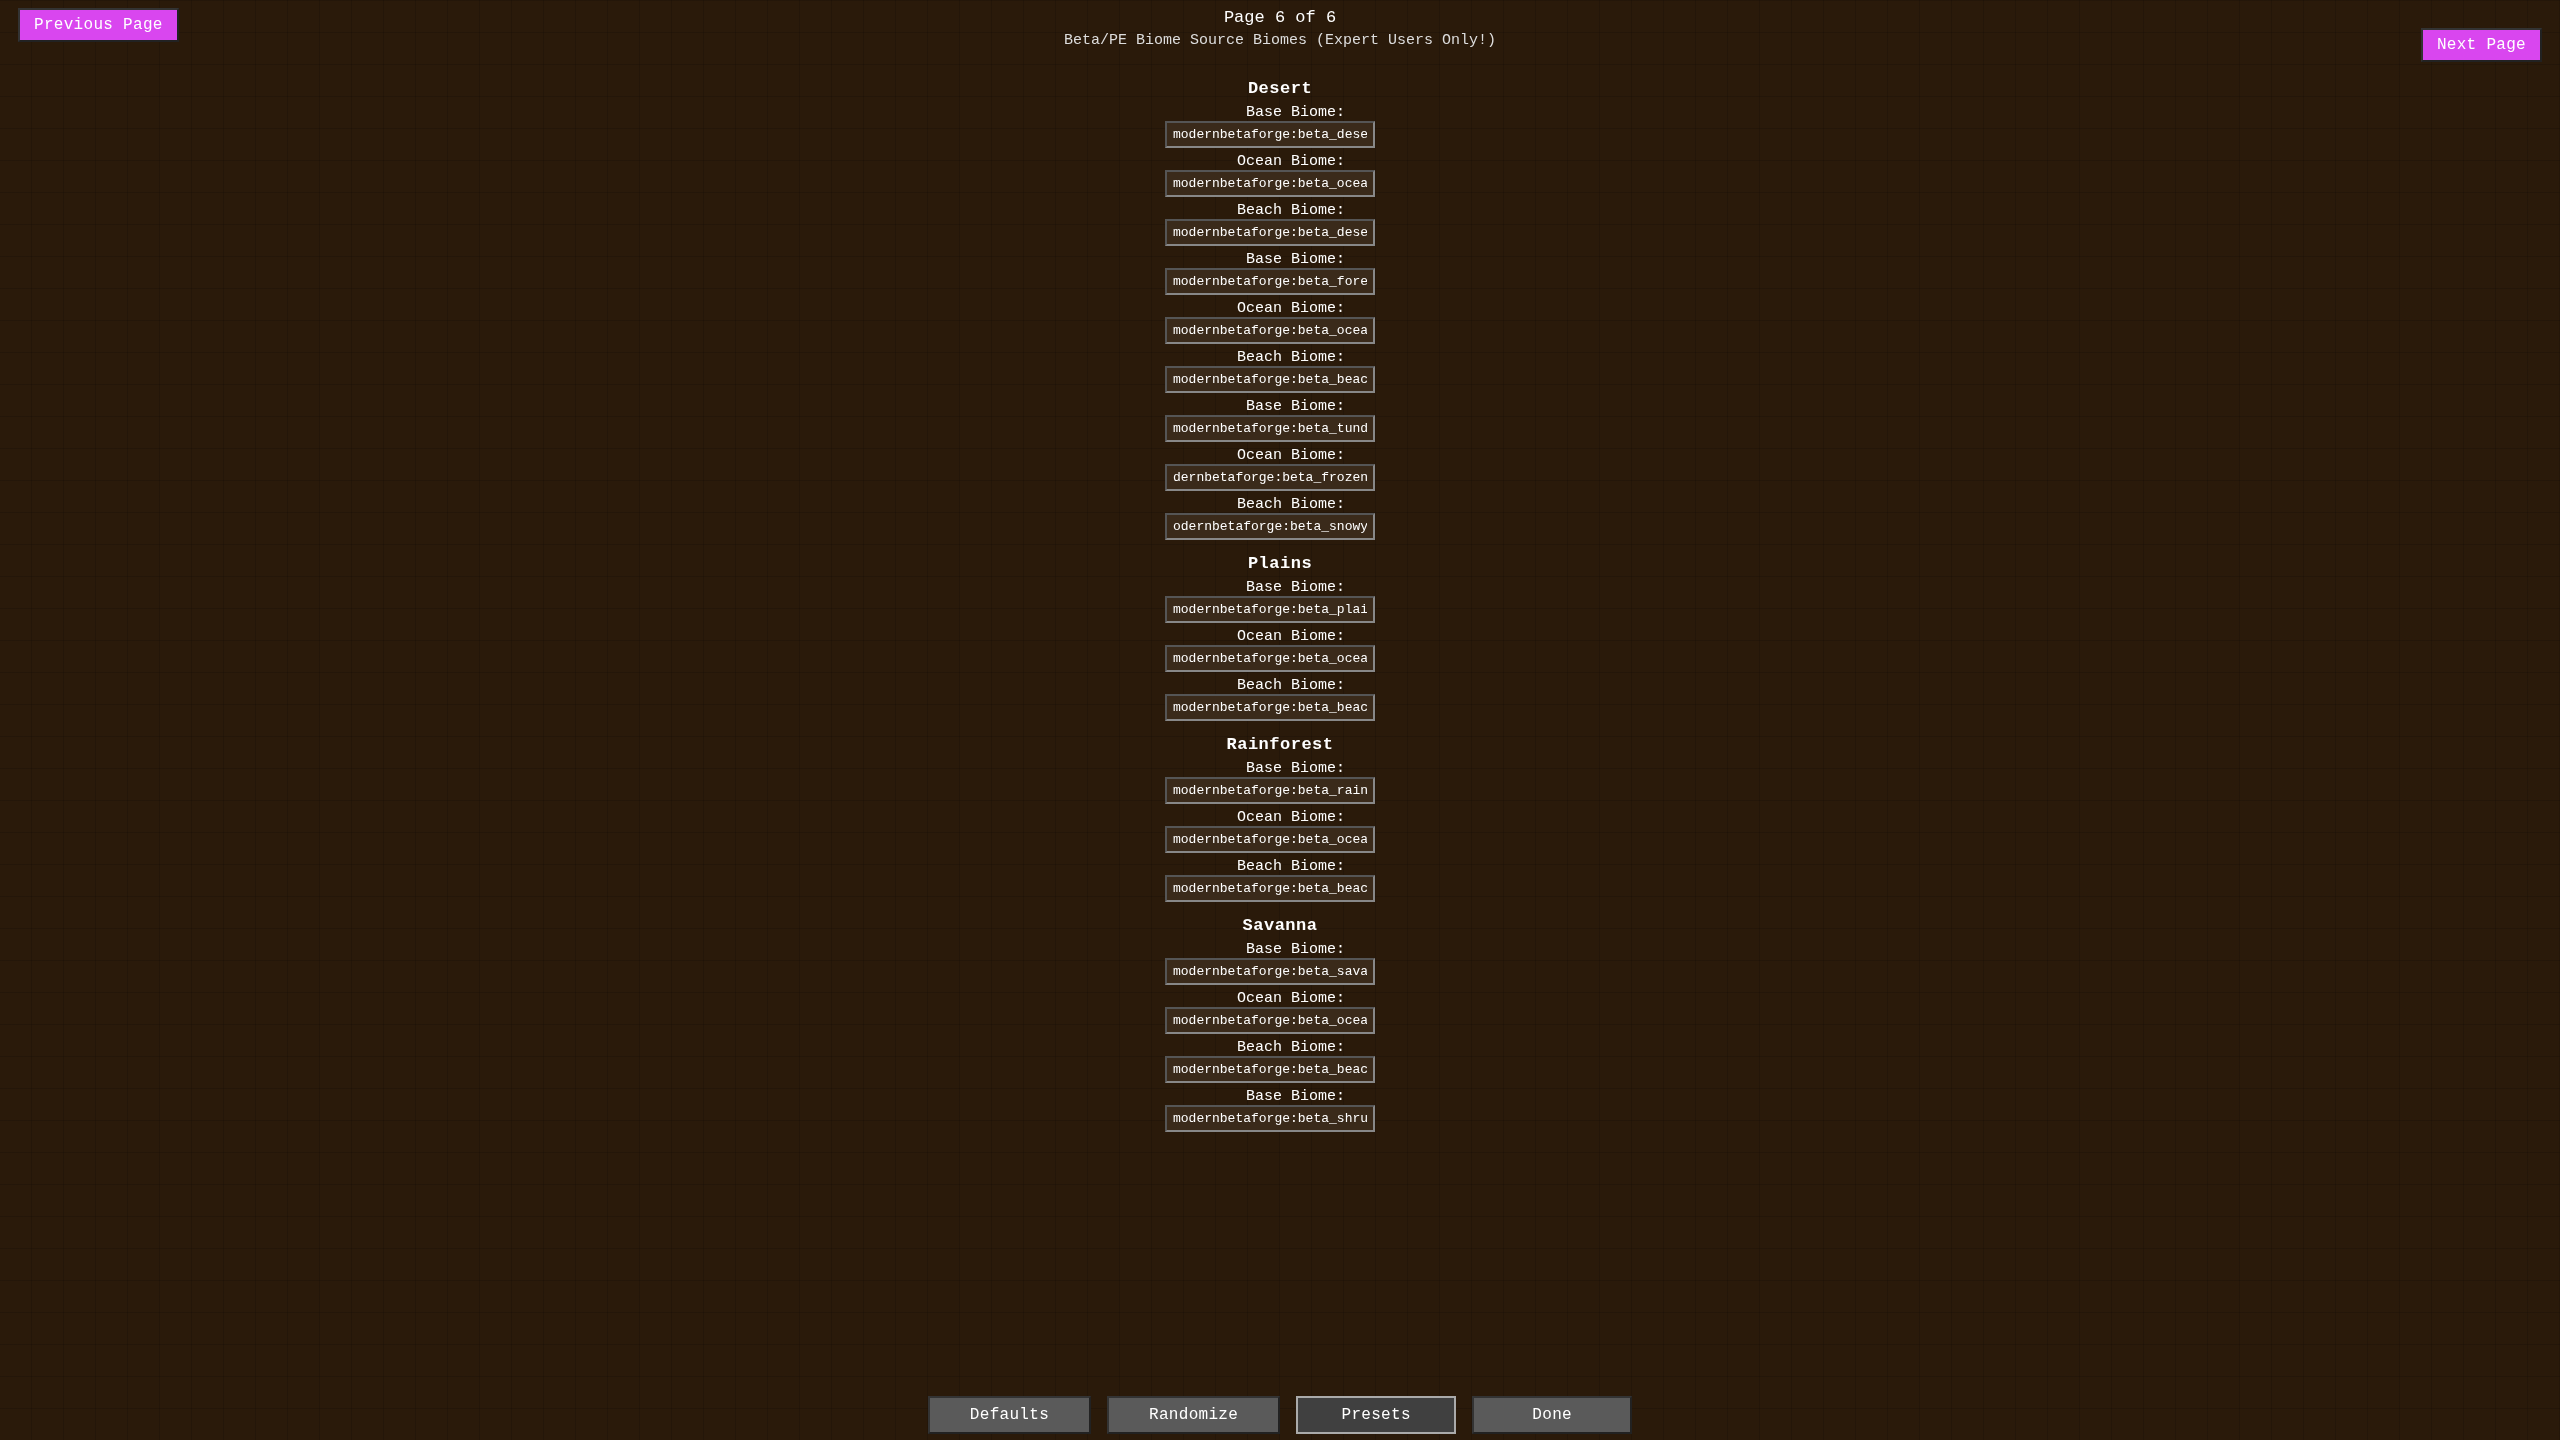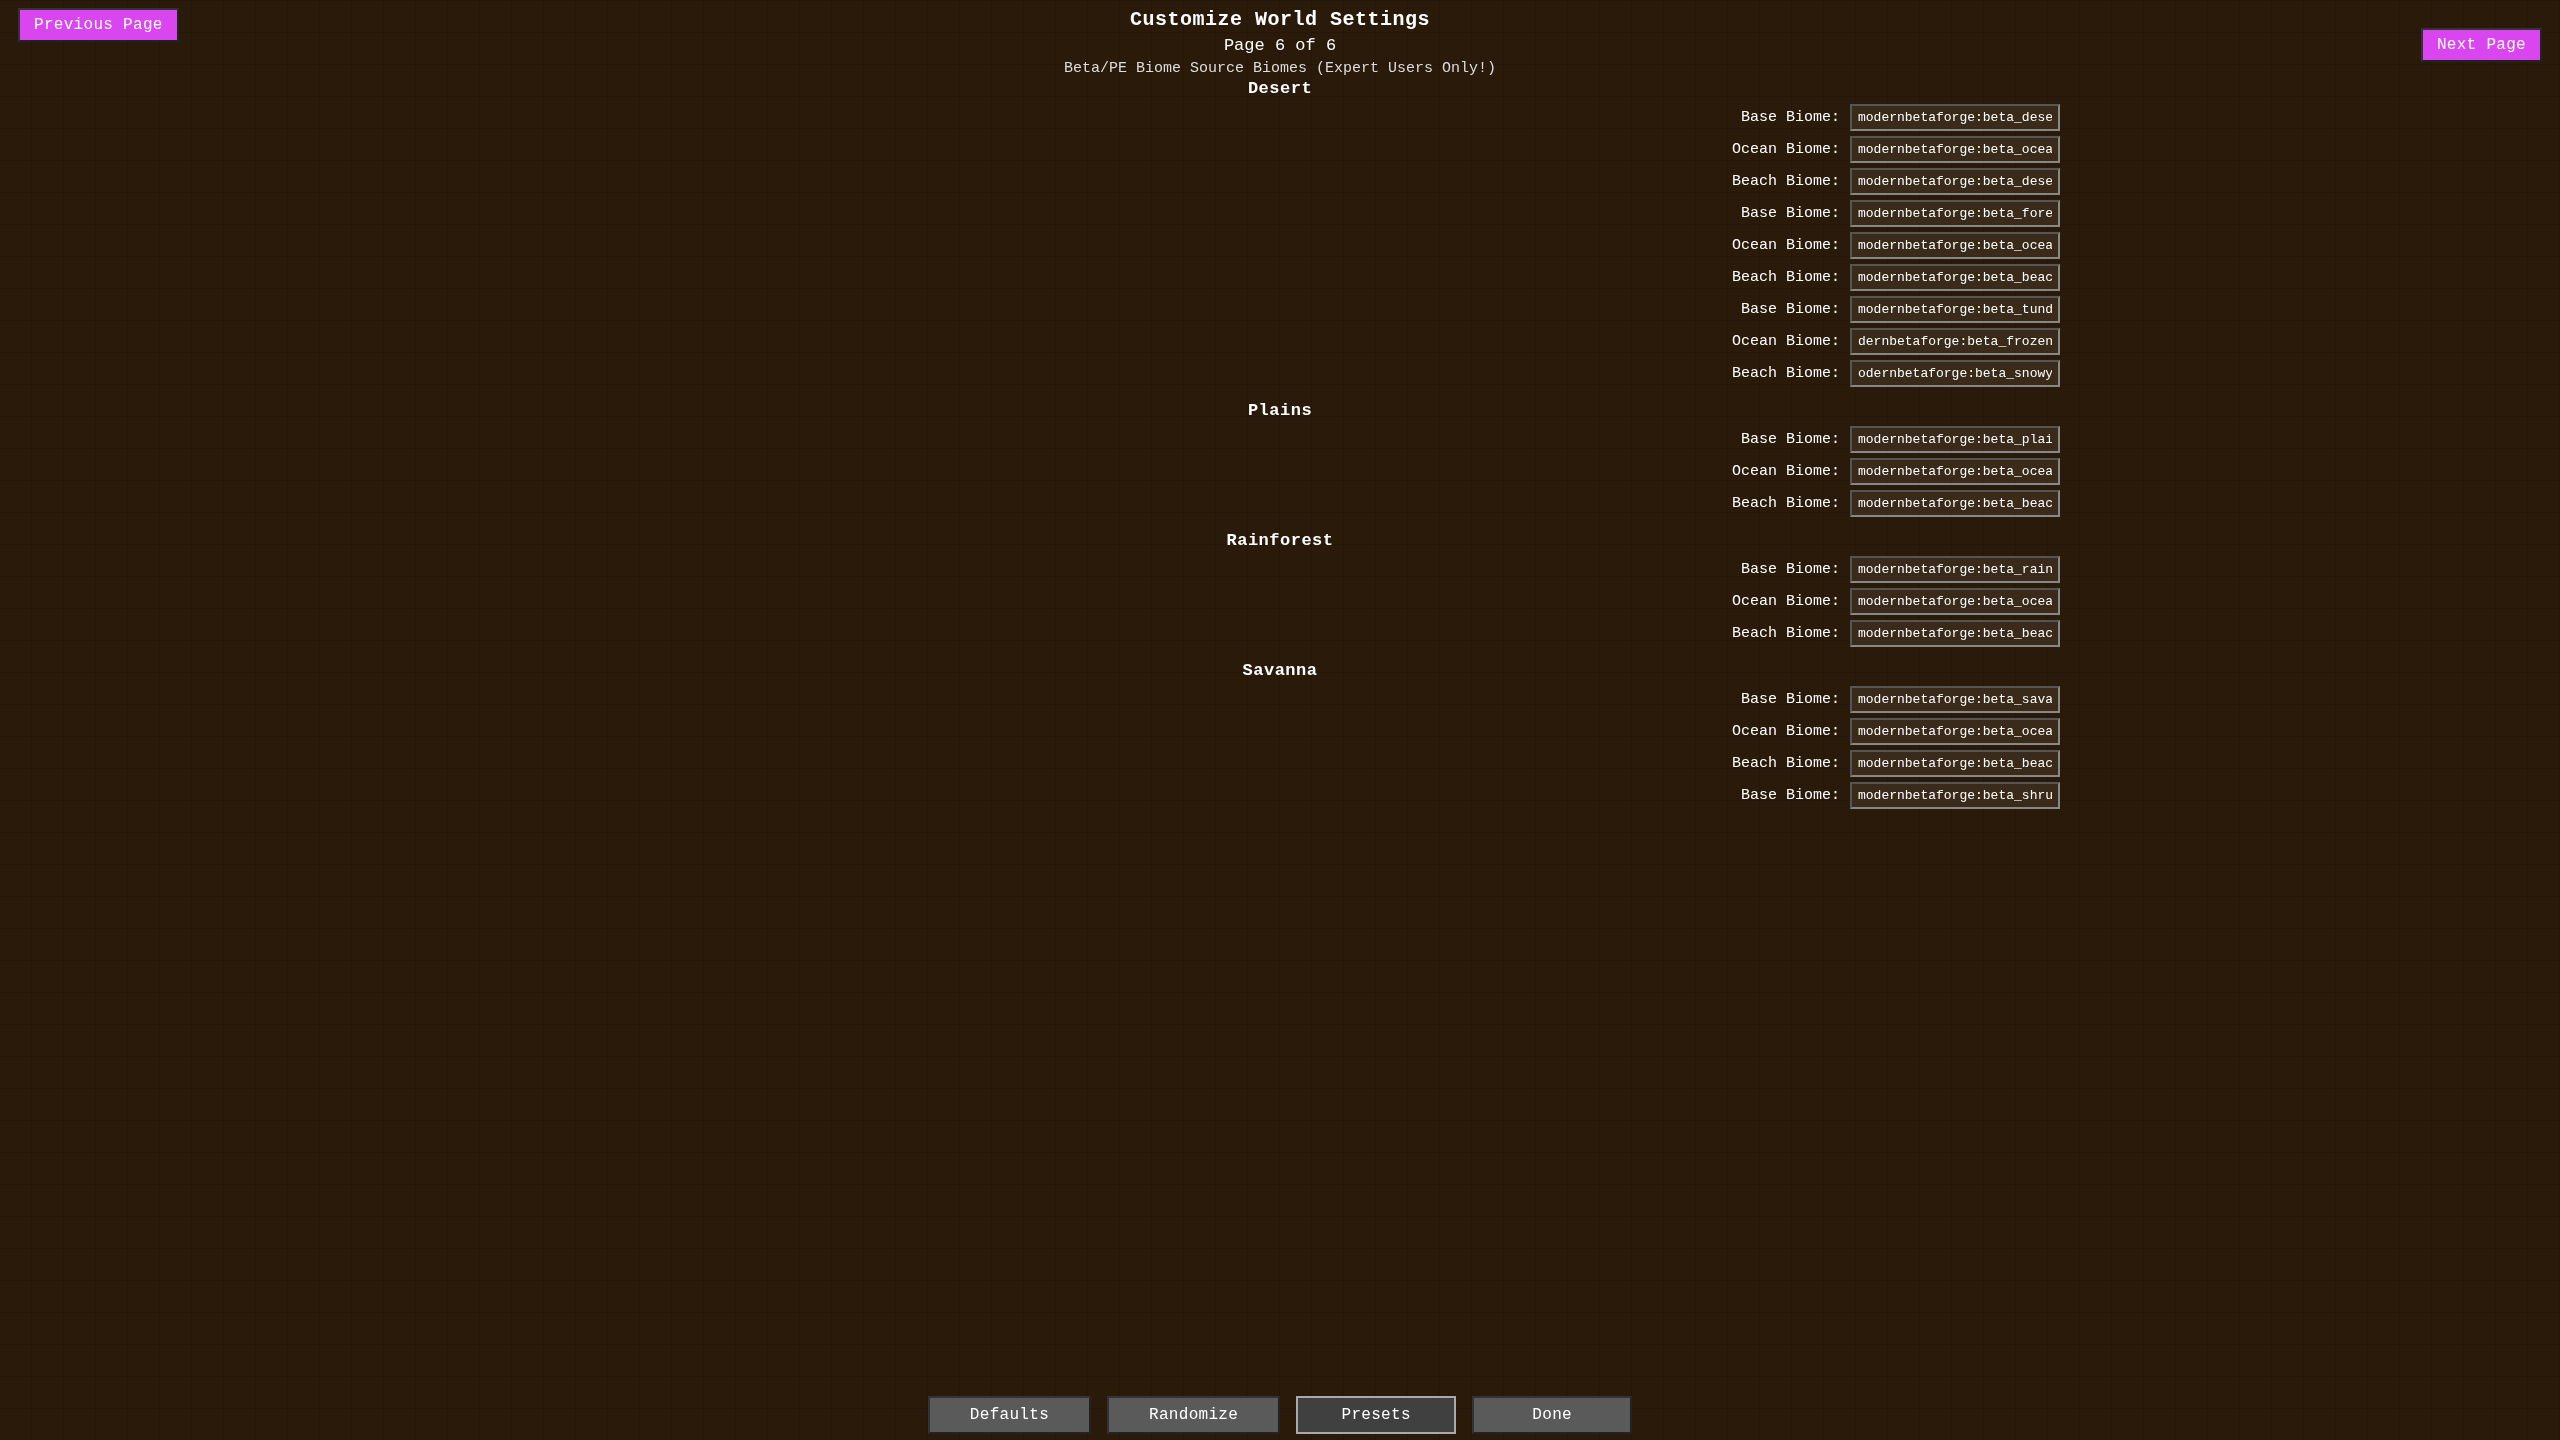--- a/index.html
+++ b/index.html
@@ -107,20 +107,21 @@
       letter-spacing: 0.5px;
     }
 
     
     .biome-row {
       display: flex;
       align-items: center;
       justify-content: flex-end;
       margin: 5px 0;
       padding-right: 20px;
+      flex-direction: column;
     }
 
     .biome-label {
       font-size: 15px;
       color: #ffffff;
       margin-right: 10px;
       white-space: nowrap;
       text-align: right;
       min-width: 160px;
     }
@@ -168,21 +169,20 @@
 
     .bottom-btn.highlighted {
       background: #404040;
       border-color: #aaa;
     }
   </style>
 </head>
 <body>
 
 <div class="header">
-  <div class="header-title">Customize World Settings</div>
   <div class="header-page">Page 6 of 6</div>
   <div class="header-subtitle">Beta/PE Biome Source Biomes (Expert Users Only!)</div>
 </div>
 
 <button class="nav-btn" id="prev-page-btn">Previous Page</button>
 
 <button class="nav-btn" id="next-page-btn">Next Page</button>
 
 <div class="main-area" id="main-area">
 <div class="section-heading">Desert</div>

